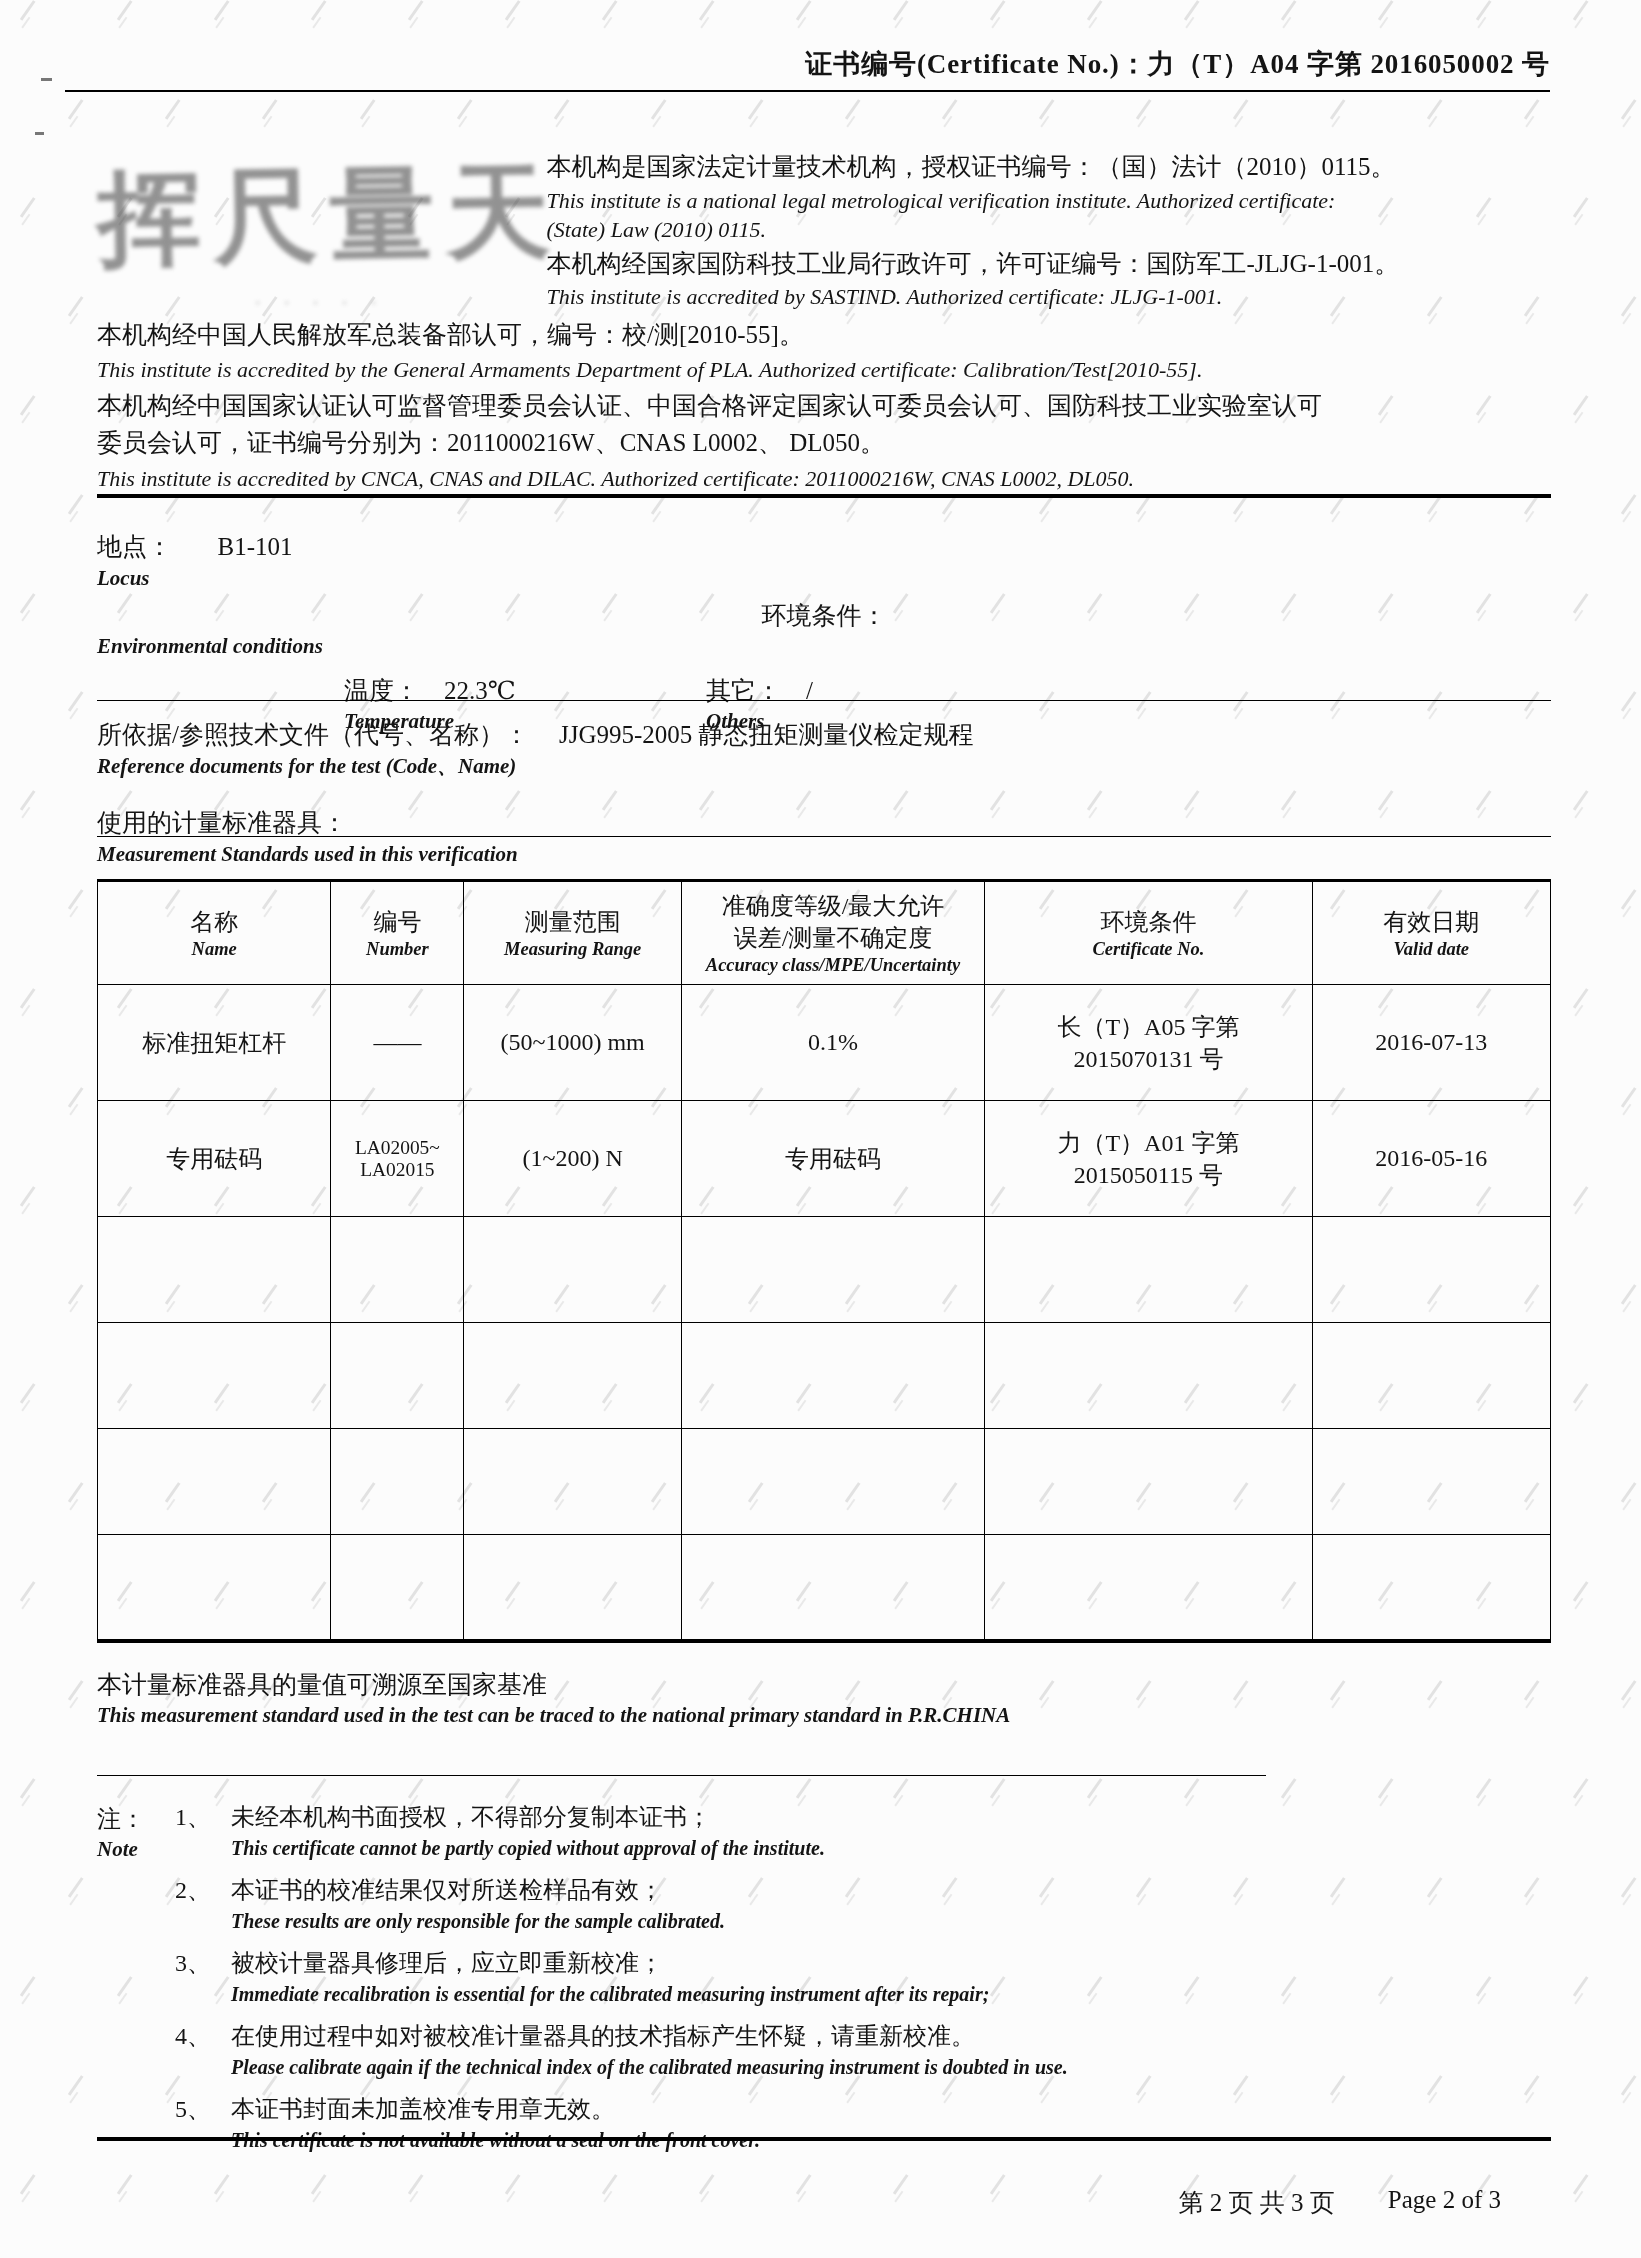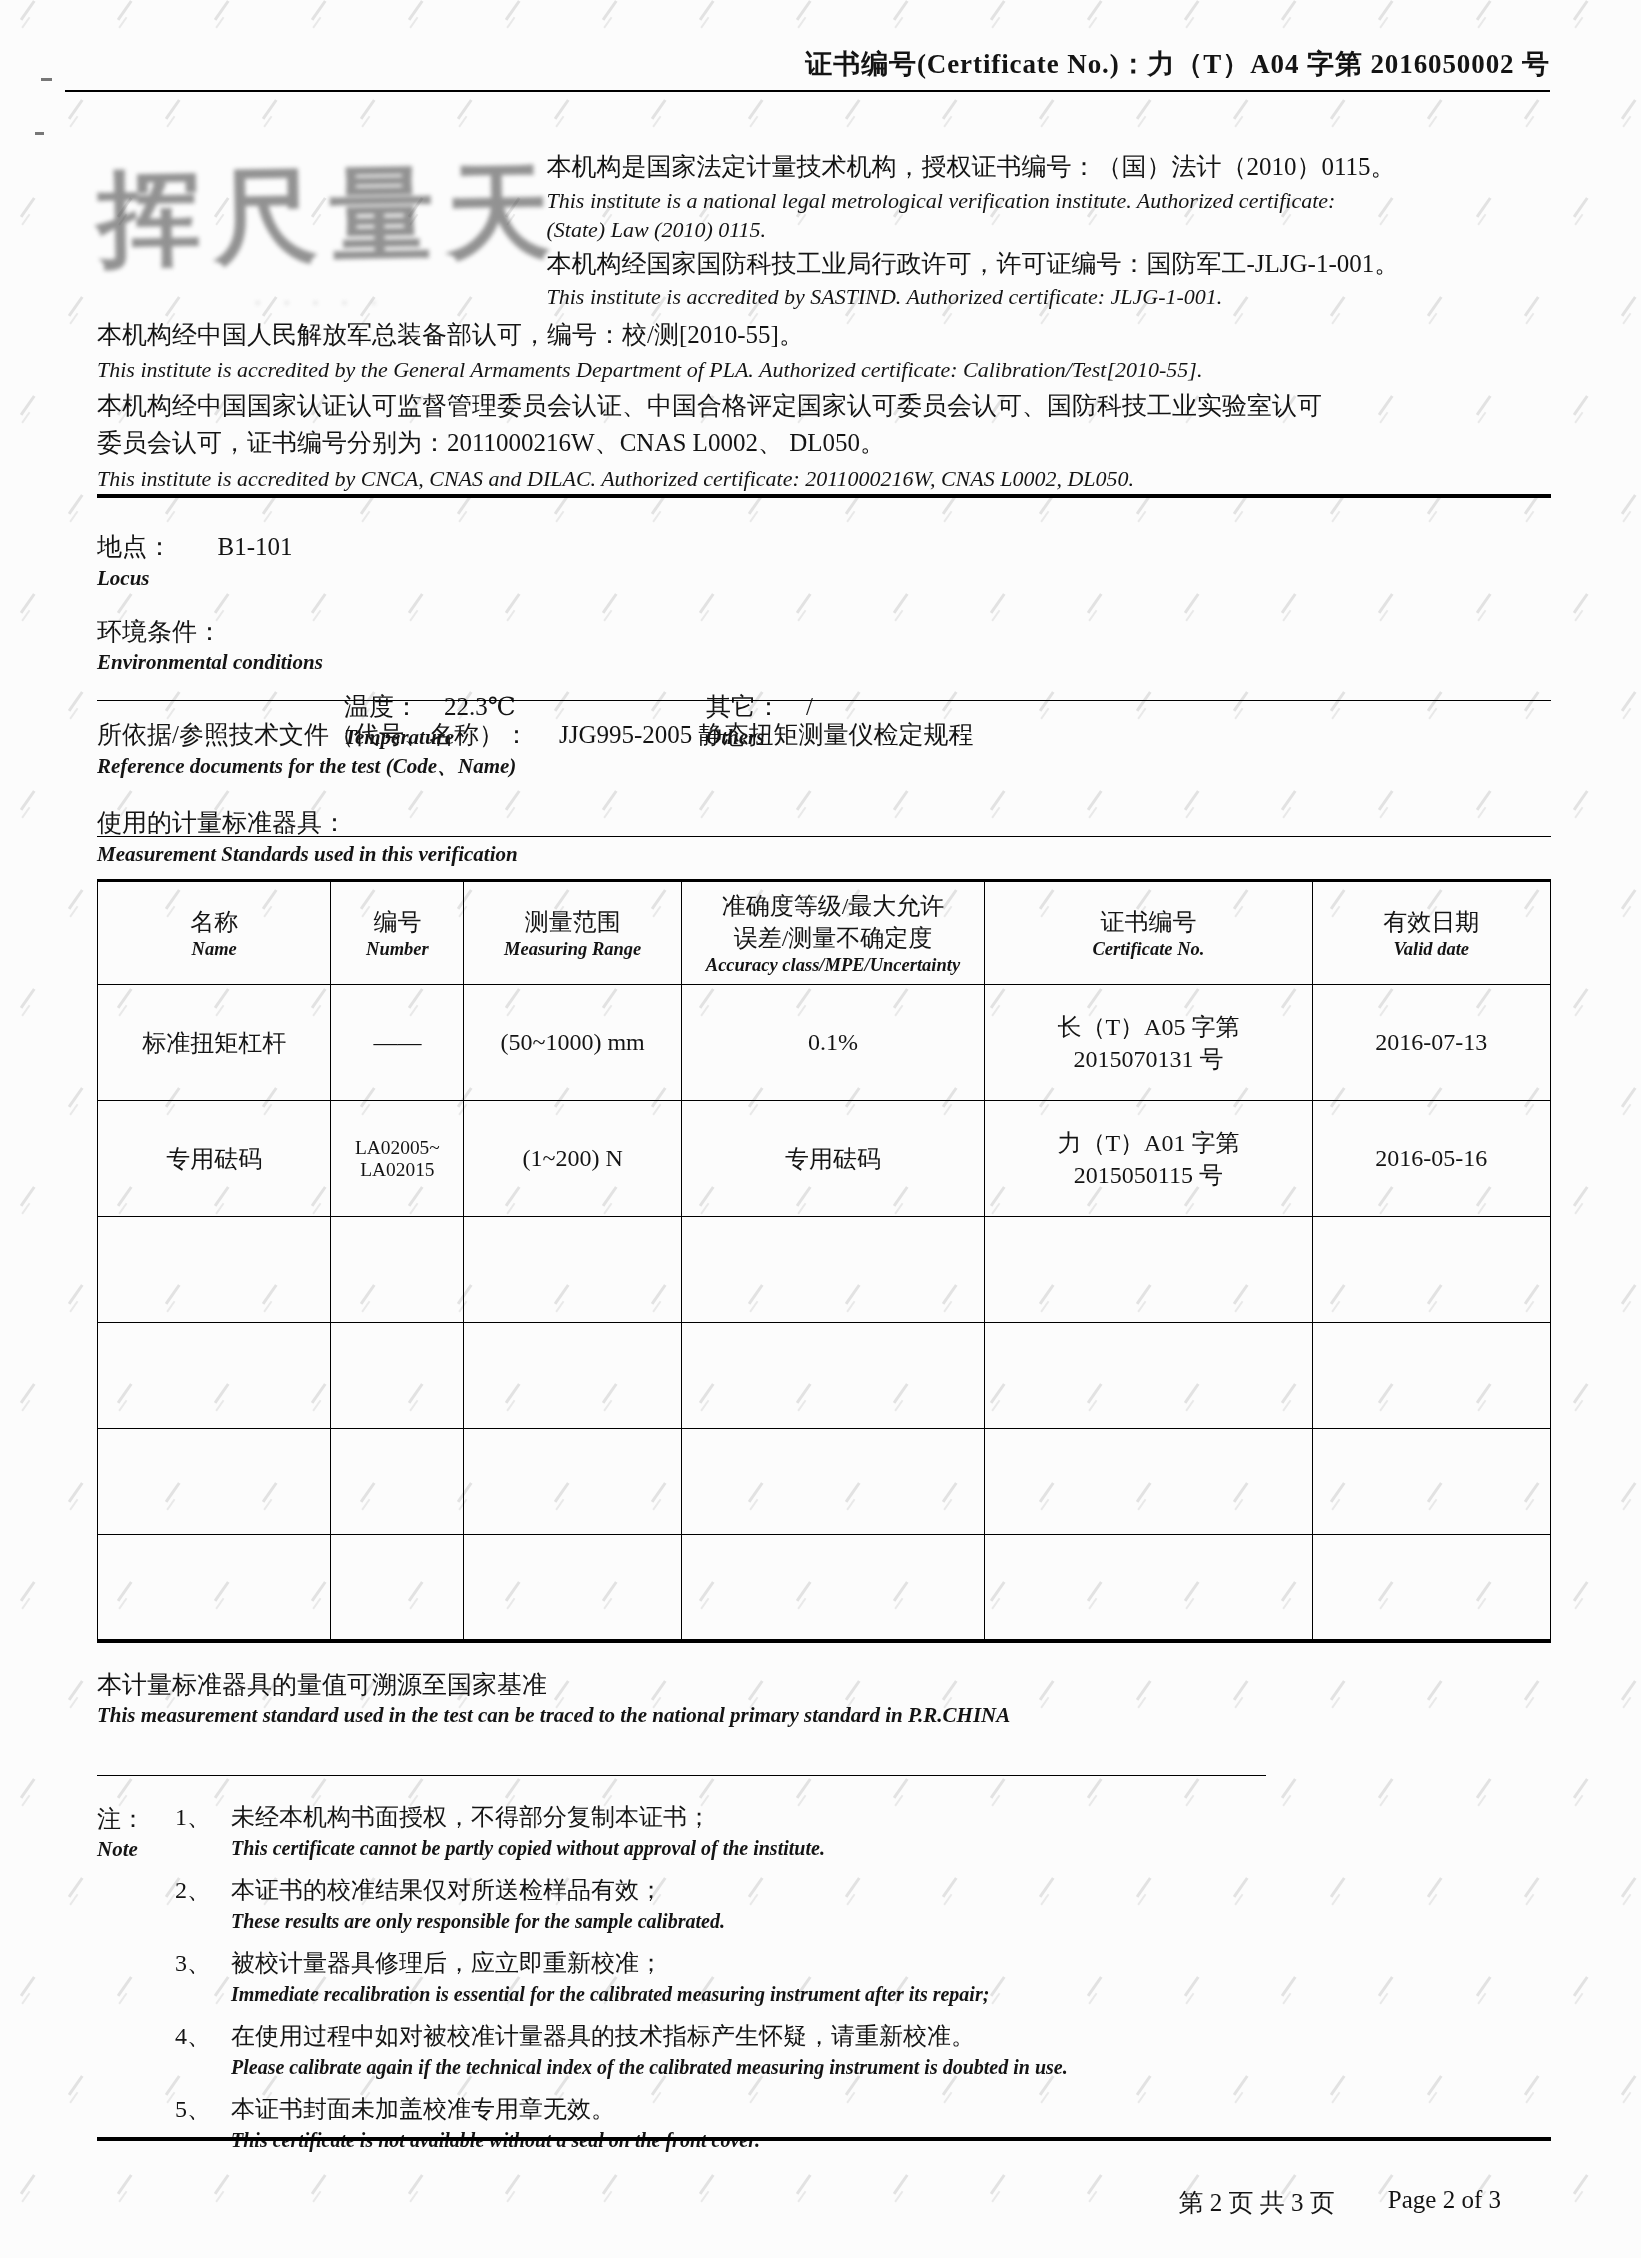--- a/index.html
+++ b/index.html
@@ -499,21 +499,21 @@
     </div>
 
     <div class="rule-thick" style="top:494px;"></div>
 
     <div class="cond">
       <div>
         <span class="cn">地点：</span>
         <span class="cn" style="padding-left:42px;">B1-101</span>
       </div>
       <div class="lbl-en">Locus</div>
-      <div class="cn" style="margin-top:22px;">环境条件：</div>
+      <div class="cn" style="margin-top:6px;text-align:center;">环境条件：</div>
       <div class="lbl-en">Environmental conditions</div>
       <div class="env-row">
         <div class="env-item env-t">
           <span class="cn">温度：</span><span class="cn val">22.3℃</span>
           <div class="lbl-en">Temperature</div>
         </div>
         <div class="env-item env-o">
           <span class="cn">其它：</span><span class="cn val">/</span>
           <div class="lbl-en">Others</div>
         </div>
@@ -558,21 +558,21 @@
           <th>
                 <span class="th-cn">测量范围</span>
                 <span class="th-en">Measuring Range</span>
               </th>
           <th>
                 <span class="th-cn preline">准确度等级/最大允许
 误差/测量不确定度</span>
                 <span class="th-en">Accuracy class/MPE/Uncertainty</span>
               </th>
           <th>
-                <span class="th-cn">证书编号</span>
+                <span class="th-cn">环境条件</span>
                 <span class="th-en">Certificate No.</span>
               </th>
           <th>
                 <span class="th-cn">有效日期</span>
                 <span class="th-en">Valid date</span>
               </th>
         </tr>
         <tr class="datarow">
           <td>标准扭矩杠杆</td>
           <td>——</td>

